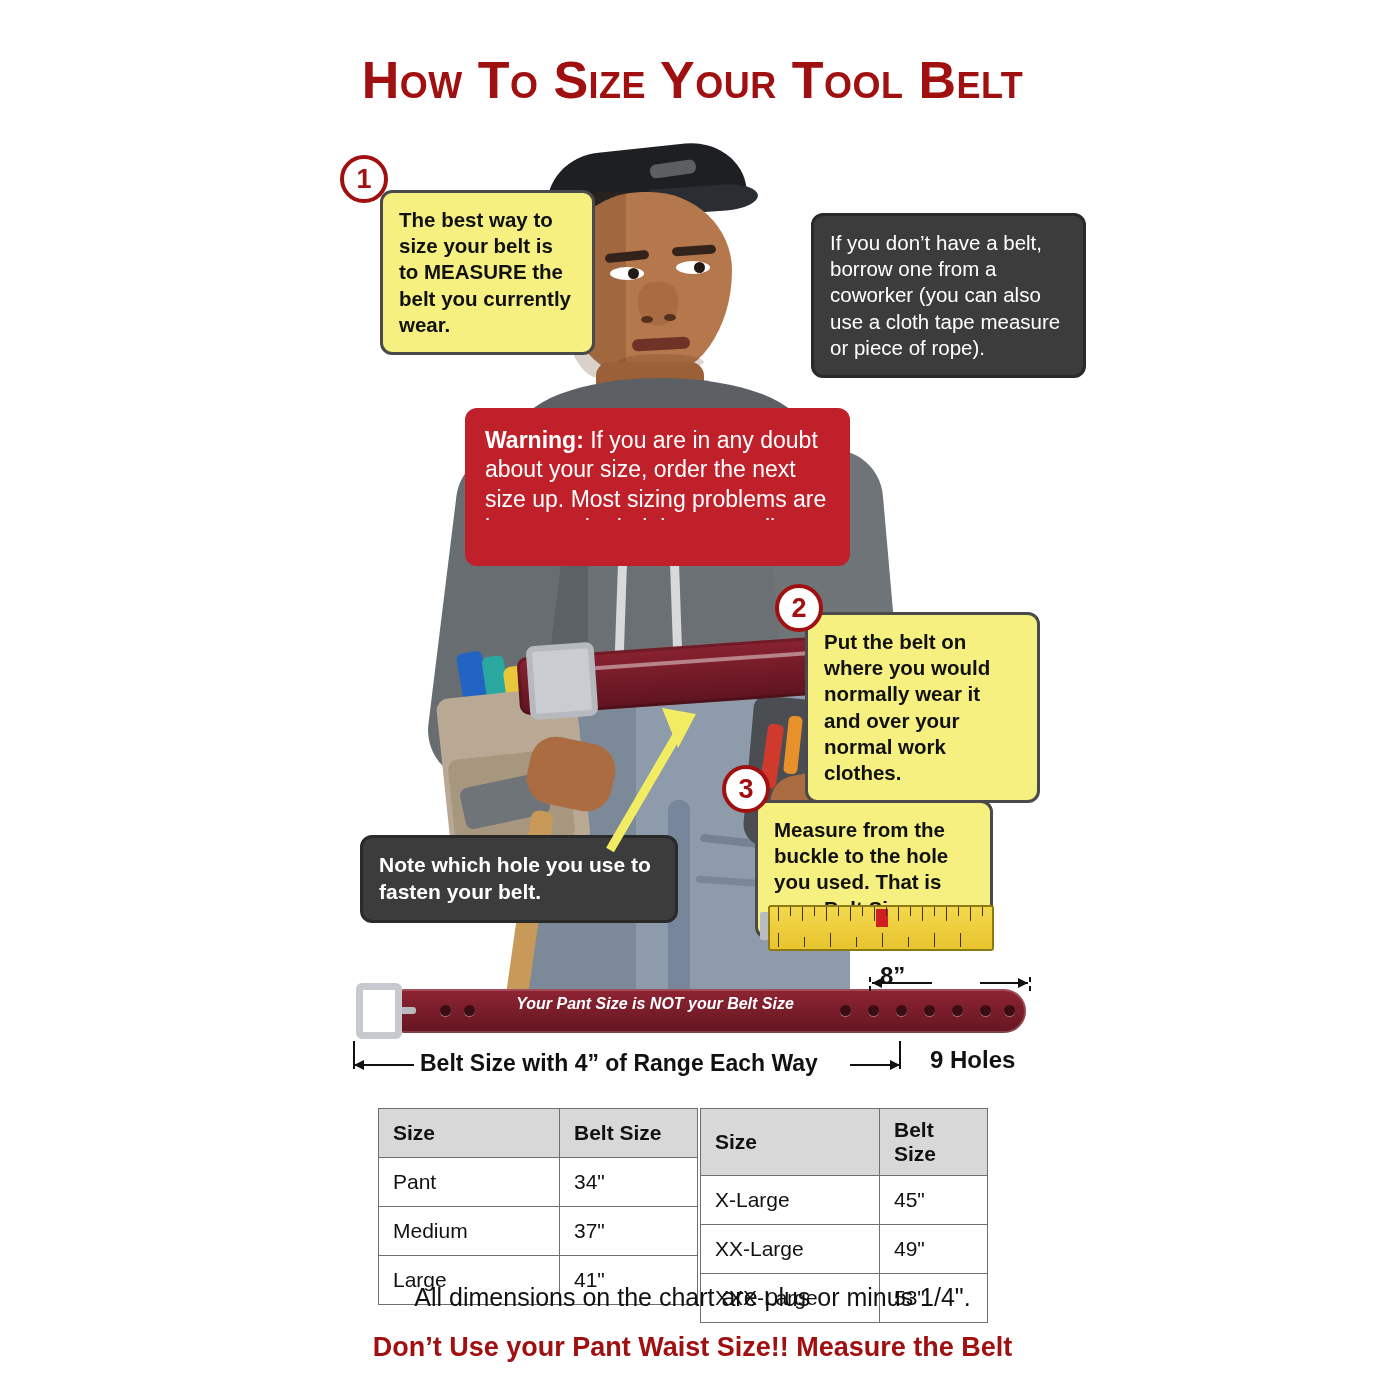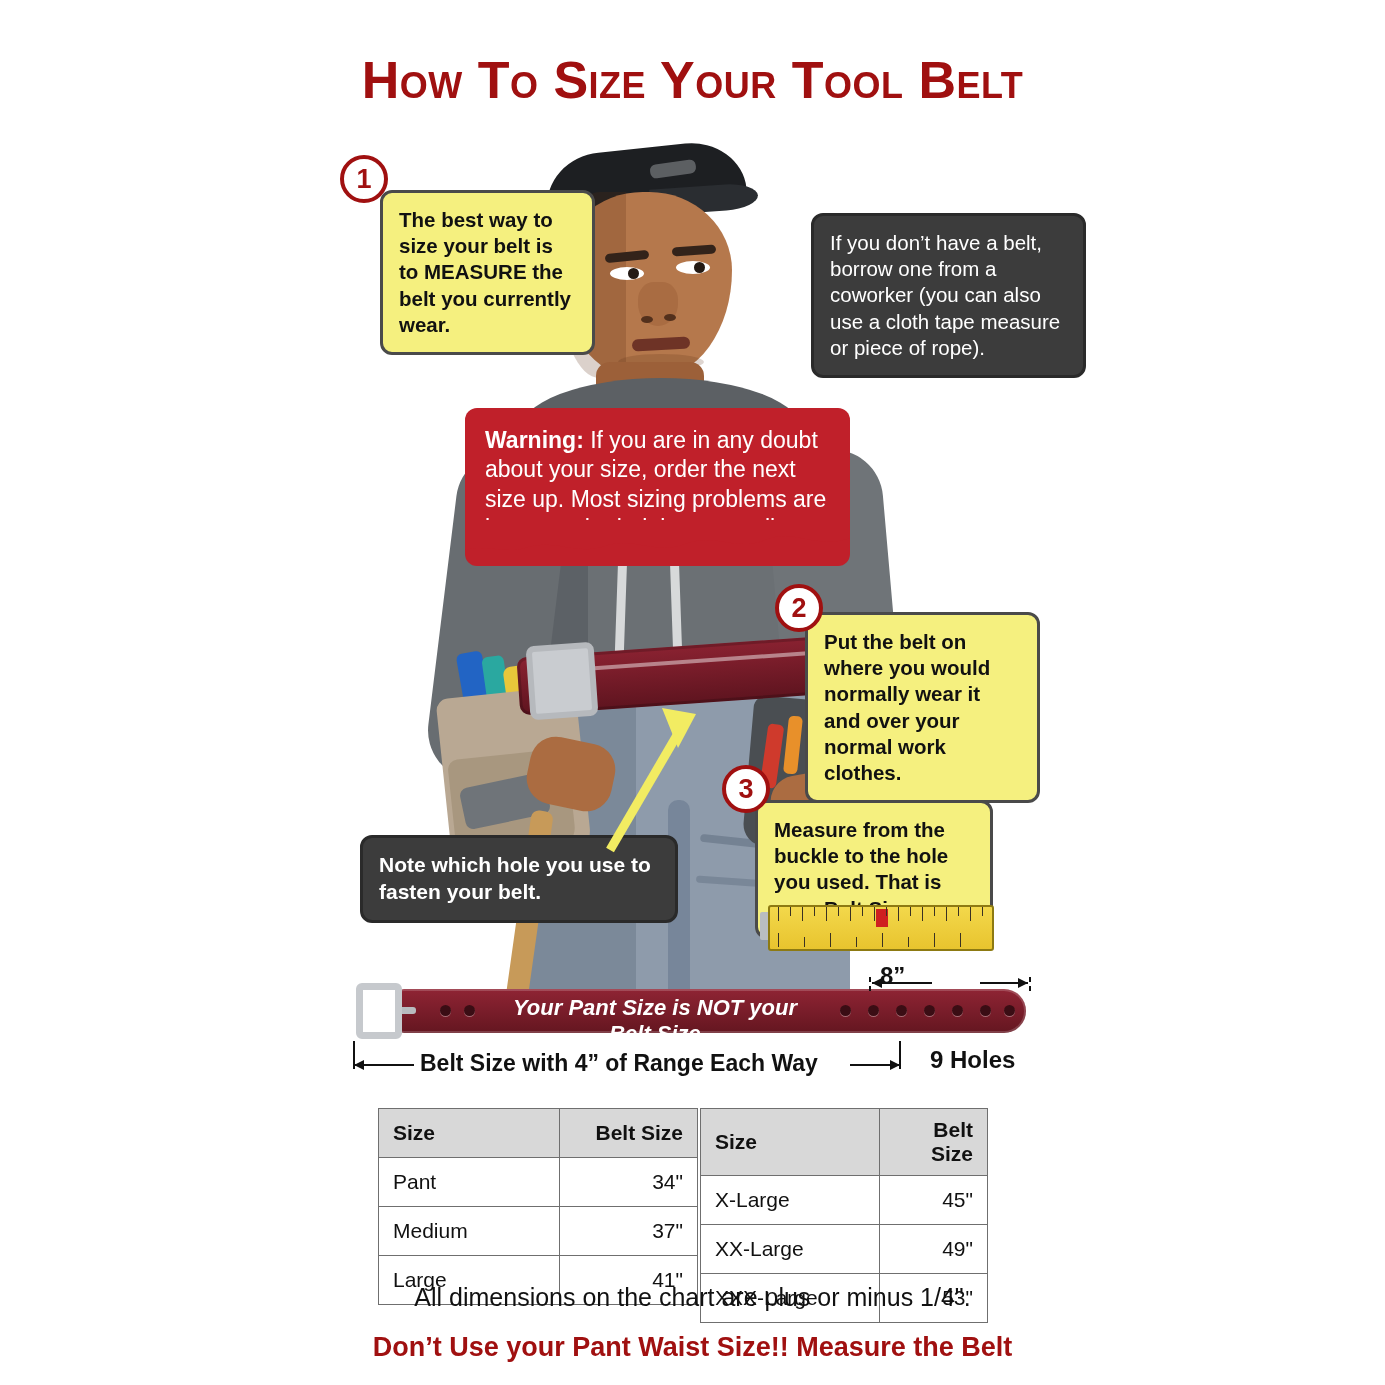--- a/index.html
+++ b/index.html
@@ -286,21 +286,21 @@
     border: 7px solid #c6c9cd; border-radius: 6px; box-sizing: border-box;
     background: #ffffff;
   }
   #bd-prong {
     position: absolute; left: 36px; top: 32px; width: 40px; height: 7px;
     background: #b8bbbf; border-radius: 3px;
   }
   #bd-label {
     position: absolute; left: 150px; top: 20px; width: 330px;
     text-align: center;
-    color: #ffffff; font-weight: bold; font-size: 22px;
+    color: #ffffff; font-weight: bold; font-size: 16px;
     font-style: italic;
   }
   .bd-hole {
     position: absolute; top: 30px; width: 11px; height: 11px;
     background: #3a0d14; border-radius: 50%;
     box-shadow: 0 1px 0 rgba(255,255,255,.35);
   }
 
   #dim-8 {
     position: absolute; left: 880px; top: 962px;
@@ -325,21 +325,21 @@
   .sizetable th, .sizetable td {
     border: 1px solid #6f6f6f;
     padding: 9px 14px;
     height: 30px;
   }
   .sizetable th {
     background: #d8d8d8;
     font-weight: bold;
     text-align: left;
   }
-  .sizetable th.center, .sizetable td.center { text-align: right; }
+  .sizetable th.center, .sizetable td.center { text-align: left; }
   .sizetable td.lbl { text-align: left; }
   #table-left { left: 378px; top: 1108px; width: 320px; }
   #table-right { left: 700px; top: 1108px; width: 288px; }
   #table-left th:first-child, #table-left td:first-child { width: 152px; }
   #table-right th:first-child, #table-right td:first-child { width: 150px; }
 
   #footnote {
     position: absolute; left: 0; top: 1283px; width: 100%;
     text-align: center; font-size: 25px; color: #111;
   }

